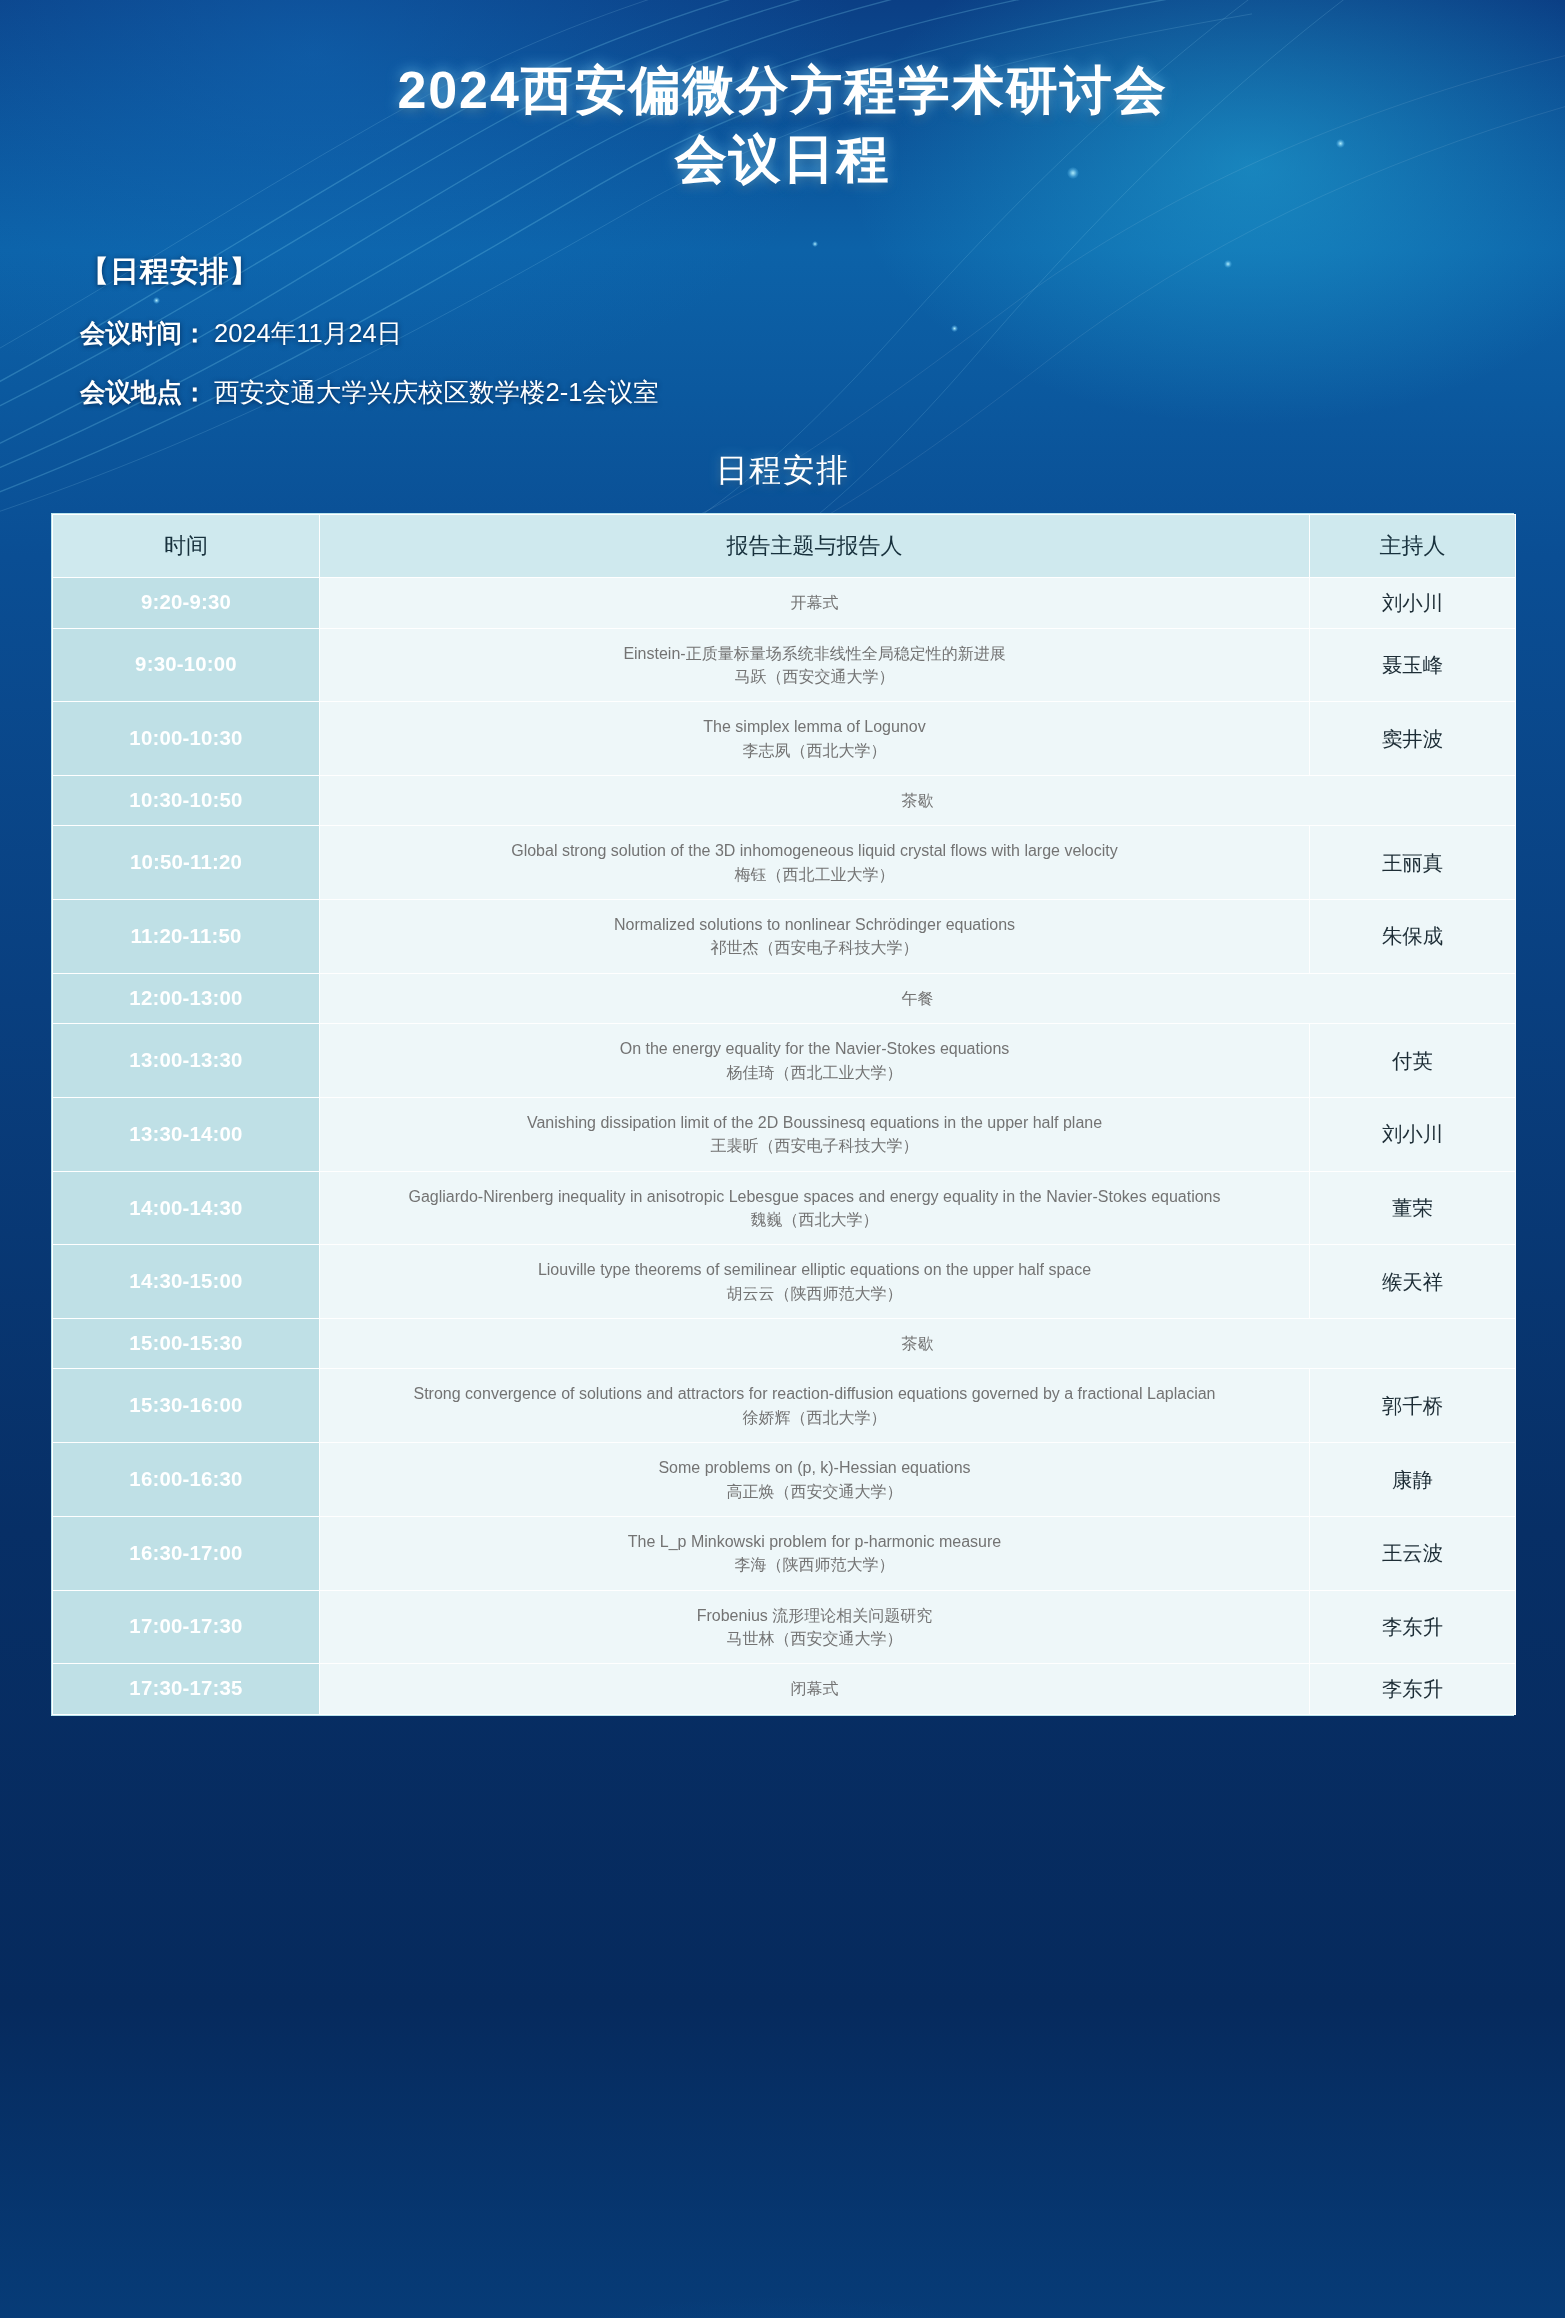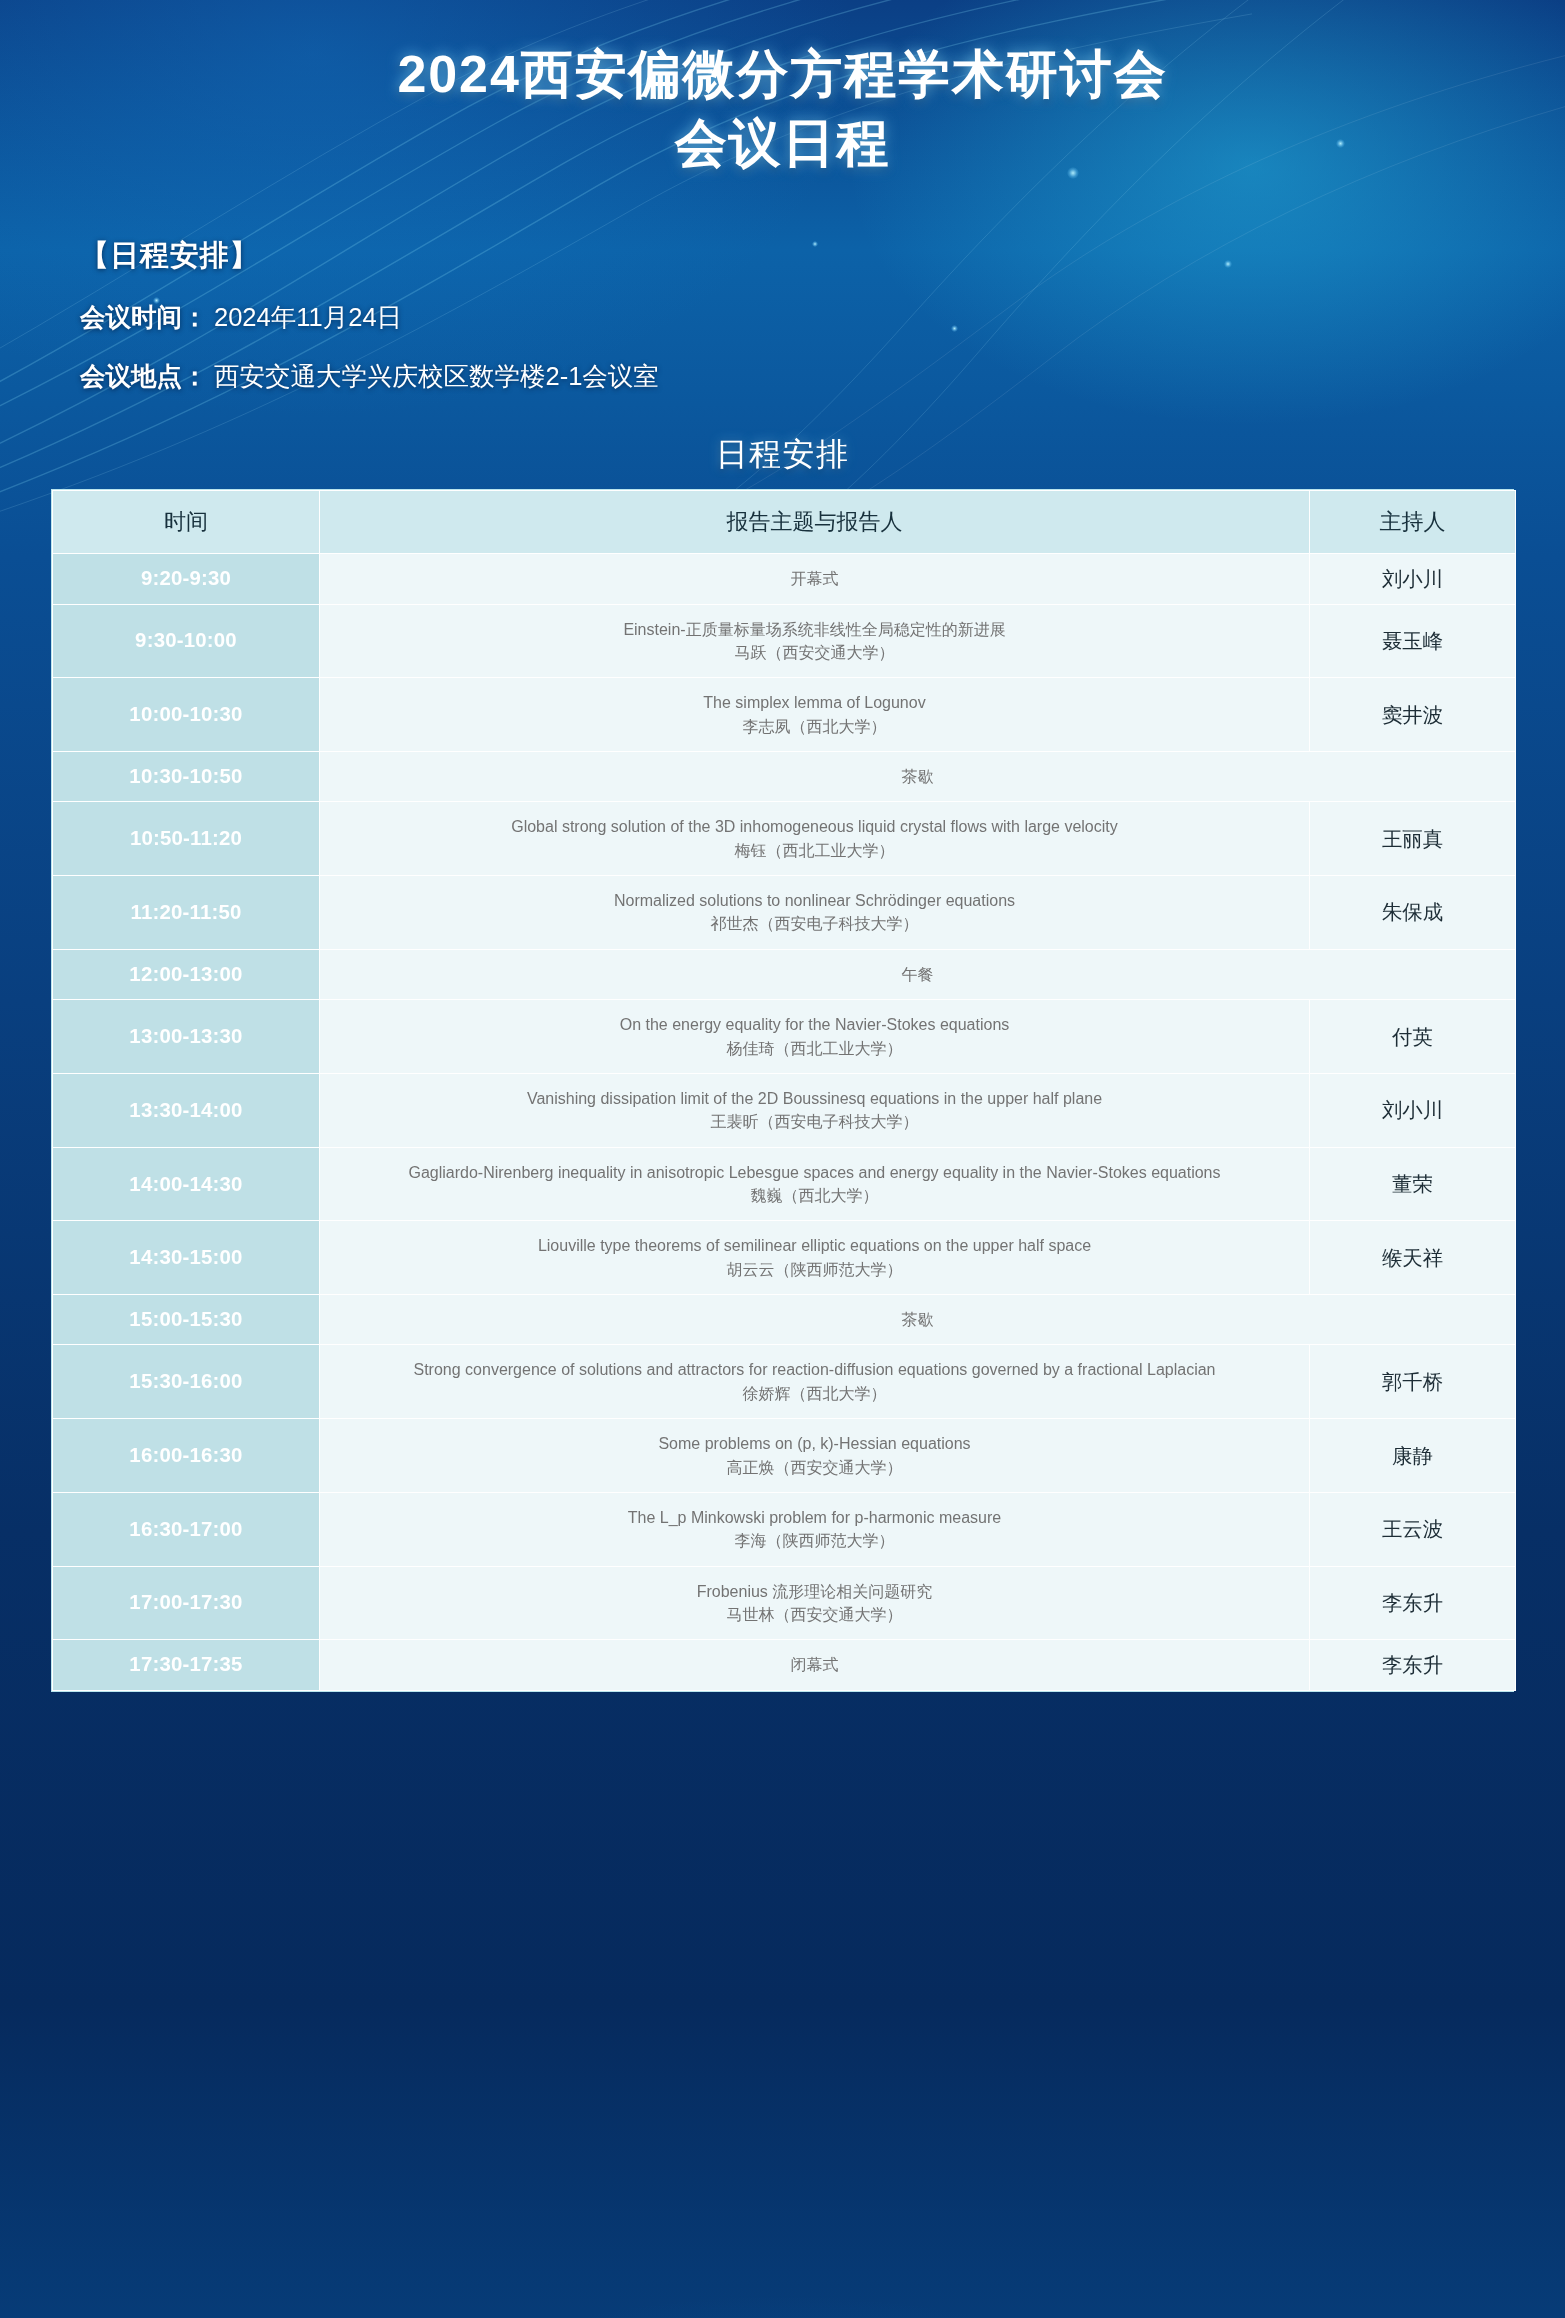--- a/index.html
+++ b/index.html
@@ -37,21 +37,21 @@
     position: absolute;
     border-radius: 50%;
     background: radial-gradient(circle, rgba(180,240,255,0.95) 0%, rgba(120,210,255,0.35) 45%, rgba(120,210,255,0) 72%);
     pointer-events: none;
   }
 
   
   .header {
     position: relative;
     z-index: 5;
-    padding-top: 40px;
+    padding-top: 56px;
     text-align: center;
   }
   .title-line {
     font-family: "Liberation Sans", sans-serif;
     font-weight: bold;
     color: #ffffff;
     font-size: 52px;
     letter-spacing: 1.9px;
     line-height: 1.32;
     text-shadow: 0 0 14px rgba(120,210,255,0.85), 0 2.8px 8.3px rgba(0,30,70,0.6);
@@ -98,21 +98,21 @@
     font-size: 32px;
     font-weight: normal;
     letter-spacing: 1.4px;
     text-shadow: 0 0 11px rgba(120,210,255,0.7), 0 1.9px 6.5px rgba(0,25,60,0.7);
   }
 
   
   .table-wrap {
     position: relative;
     z-index: 5;
-    margin: 12px auto 0 auto;
+    margin: 20px auto 0 auto;
     width: 1463px;
     border: 1.4px solid #b9e5ee;
   }
   table.schedule {
     width: 100%;
     border-collapse: collapse;
     table-layout: fixed;
   }
   table.schedule col.c-time { width: 267px; }
   table.schedule col.c-topic { width: 990px; }

